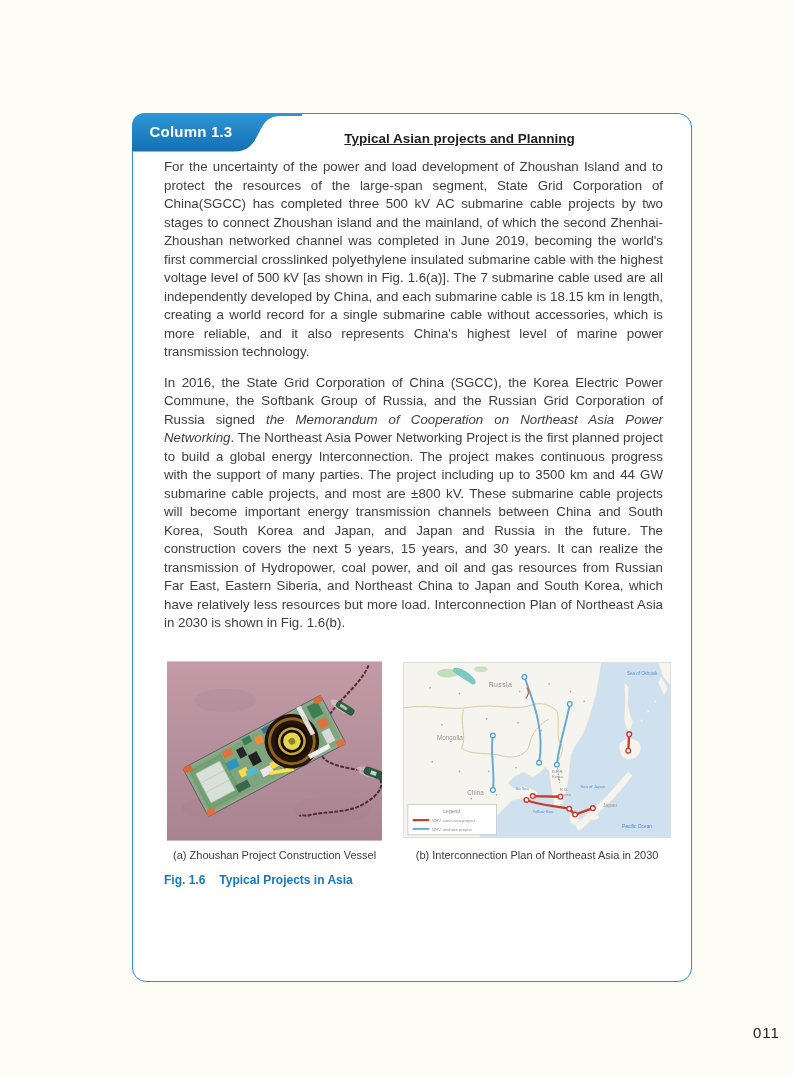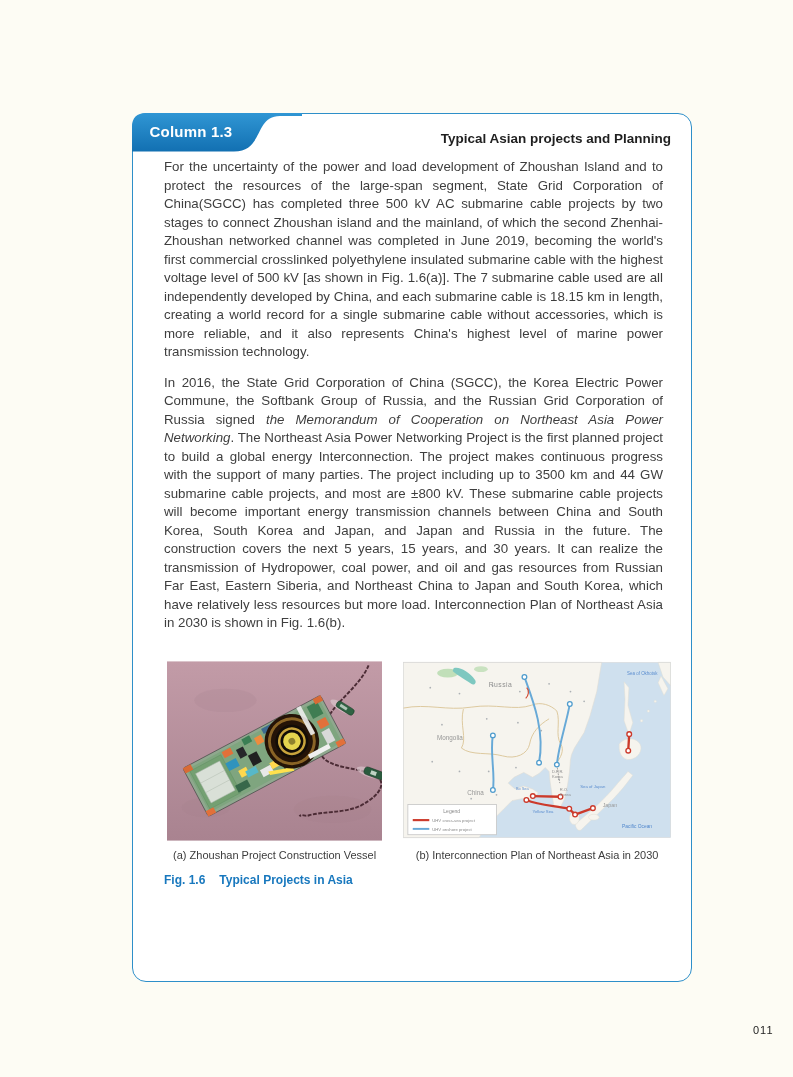--- a/index.html
+++ b/index.html
@@ -4,38 +4,38 @@
 <style>
   html,body{margin:0;padding:0;}
   .page{position:relative;width:793px;height:1077px;background:#fdfcf4;
         font-family:"Liberation Sans", sans-serif;overflow:hidden;}
   .column-box{position:absolute;left:132px;top:113px;width:560px;height:869px;
         box-sizing:border-box;border:1.5px solid #2e8fc9;border-radius:14px;background:#ffffff;padding-left:13px;}
   .tab-svg{position:absolute;top:-1.5px;left:-1.5px;display:block;}
   .badge-label{position:absolute;top:-1.5px;left:8px;width:100px;height:38px;line-height:38px;
         text-align:center;color:#ffffff;font-weight:bold;font-size:15px;letter-spacing:.2px;}
   .box-content{padding:0 20px 0 18px;}
-  .box-title{margin-top:17px;padding-left:84px;text-align:right;font-weight:bold;
-        font-size:13.5px;color:#1f1f1f;}
+  .box-title{margin-top:17px;padding-left:84px;text-align:center;font-weight:bold;
+        font-size:13.5px;color:#1f1f1f;text-decoration:underline;}
   .bullet-line{margin-top:46px;font-size:13.3px;color:#2f2f2f;}
   .bullet-line.second{margin-top:18px;}
   .bullet-char{margin-right:6px;}
   .body-par{margin:12px 8px 0 0;font-size:13.3px;line-height:18.5px;color:#3e3e3e;
         text-align:justify;}
   .body-par em{font-style:italic;}
   .figures-row{display:flex;gap:21px;margin:26px 0 0 3px;align-items:flex-start;}
   .photo{width:221px;height:184px;display:block;}
   .mapimg{width:275px;height:180px;display:block;margin-top:1px;}
   .captions-row{display:flex;gap:21px;margin-left:3px;margin-top:6px;}
   .cap{font-size:11px;color:#3c3c3c;text-align:center;}
   .capa{width:221px;}
   .capb{width:275px;}
   .fig-caption{margin-top:12px;text-align:left;font-size:12px;font-weight:bold;color:#1878be;}
   .fig-label{margin-right:14px;}
-  .page-number{position:absolute;left:753px;top:1024px;font-size:11px;color:#1e1e1e;
+  .page-number{position:absolute;left:753px;top:1024px;font-size:15px;color:#1e1e1e;
         letter-spacing:1px;}
 </style>
 </head>
 <body>
 
 <div class="page">
 
   <div class="column-box">
 
     <svg class="tab-svg" width="170" height="40">

